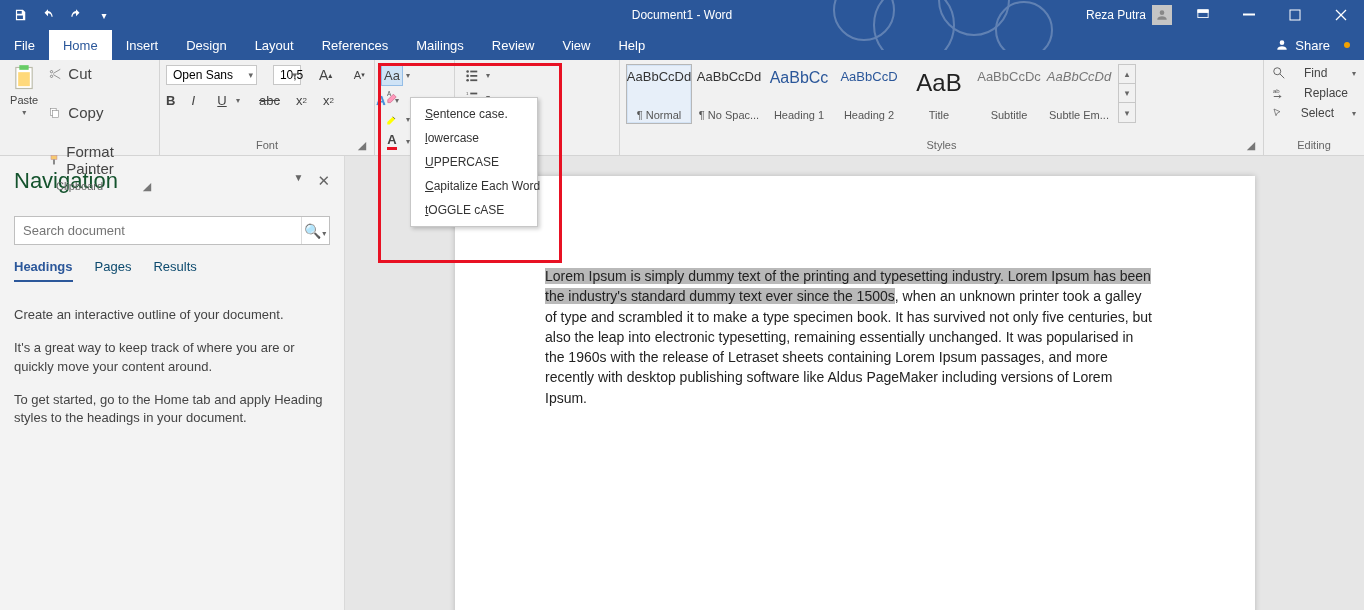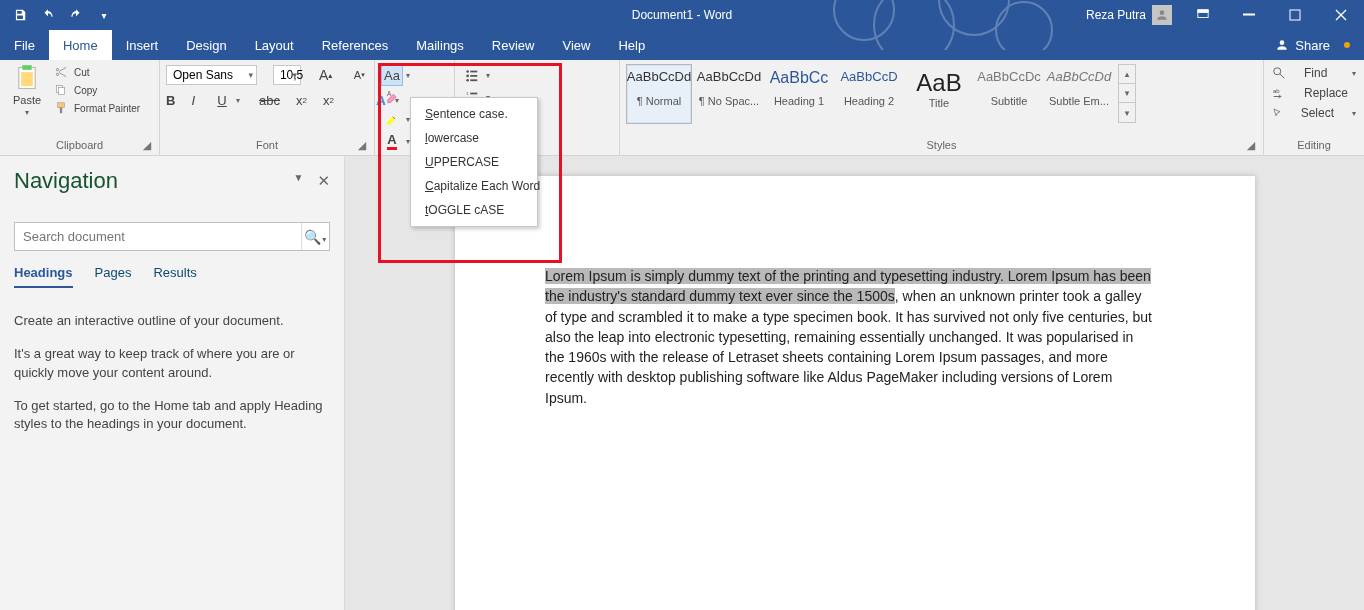--- a/index.html
+++ b/index.html
@@ -34,21 +34,21 @@
 .group { border-right: 1px solid #d4d4d4; display: flex; flex-direction: column; justify-content: space-between; padding: 4px 6px 2px; }
 .group-label { text-align: center; font-size: 11px; color: #666; padding: 2px 0; position: relative; }
 .group-label .dlaunch { position:absolute; right:0; bottom:2px; width:12px; height:12px; display:flex; align-items:center; justify-content:center; color:#777; }
 .group-body { flex: 1; display: flex; }
 
 
 .clipboard { width: 160px; }
 .clipboard .group-body { gap: 4px; }
 .paste { width: 42px; display: flex; flex-direction: column; align-items: center; font-size: 11px; color: #444; gap:2px; }
 .paste svg { width: 28px; height: 28px; }
-.clip-btns { display: flex; flex-direction: column; gap: 2px; font-size: 10px; color: #444; }
+.clip-btns { display: flex; flex-direction: column; gap: 20px; font-size: 15px; color: #444; }
 .clip-btn { display: flex; align-items: center; gap: 6px; padding: 1px 2px; cursor: pointer; }
 .clip-btn svg { width: 14px; height: 14px; }
 
 
 .font { width: 215px; }
 .font .row { display: flex; align-items: center; gap: 16px; margin-bottom: 3px; }
 .fld { border: 1px solid #c7c7c7; background: #fff; font-size: 12px; padding: 2px 18px 2px 6px; position: relative; }
 .fld .caret { position:absolute; right:3px; top:50%; transform:translateY(-50%); font-size:9px; color:#666;}
 .font-name { width: 100px; }
 .font-size { width: 28px; }
@@ -59,21 +59,21 @@
 .spl { display:flex; align-items:center; }
 .spl .dd { width:10px; font-size:8px; color:#666; text-align:center; }
 
 
 .paragraph { width: 165px; }
 .paragraph .group-body { flex-direction: column; }
 
 
 .styles { flex: 1; }
 .styles .group-body { gap: 4px; align-items:flex-start; }
-.style-item { width: 66px; height: 60px; border: 1px solid transparent; display: flex; flex-direction: column; align-items: center; justify-content: space-between; padding: 4px 2px 16px; cursor: pointer; }
+.style-item { width: 66px; height: 60px; border: 1px solid transparent; display: flex; flex-direction: column; align-items: center; justify-content: space-between; padding: 4px 2px 2px; cursor: pointer; }
 .style-item.sel { border: 1px solid #b7b7b7; background: #e7eff9; box-shadow: inset 0 0 0 1px #d3e3f5; }
 .style-prev { font-size: 13px; color: #333; }
 .style-prev.big { font-size: 24px; color:#222; }
 .style-prev.blue { color: #2b579a; }
 .style-prev.italic { font-style: italic; }
 .style-name { font-size: 11px; color: #555; white-space: nowrap; overflow: hidden; max-width: 64px; text-overflow: ellipsis; }
 .style-scroll{ width:18px; display:flex; flex-direction:column; border:1px solid #c7c7c7; margin-left:2px; }
 .style-scroll div{ height:19px; display:flex; align-items:center; justify-content:center; font-size:9px; color:#666; border-bottom:1px solid #c7c7c7;}
 .style-scroll div:last-child{border-bottom:none;}
 
@@ -83,21 +83,21 @@
 .editing .ed-btn svg { width: 14px; height: 14px; }
 
 
 .workarea { display: flex; height: calc(610px - 30px - 30px - 96px); }
 
 
 .navpane { width: 345px; background: #f3f3f3; border-right: 1px solid #d9d9d9; padding: 12px 14px; font-size: 13px; color: #444; }
 .nav-title-row { display: flex; align-items: center; justify-content: space-between; }
 .nav-title { font-size: 22px; color: #14532d; font-weight: 400; }
 .nav-ctrls { display:flex; gap:14px; color:#666; }
-.nav-search { margin-top: 28px; display: flex; border: 1px solid #bfbfbf; background: #fff; }
+.nav-search { margin-top: 22px; display: flex; border: 1px solid #bfbfbf; background: #fff; }
 .nav-search input { flex: 1; border: none; padding: 6px 8px; font-size: 13px; outline: none; background: transparent; color: #777; }
 .nav-search button { width: 28px; border: none; background: transparent; border-left: 1px solid #dcdcdc; cursor: pointer; color: #346cad; font-size:14px;}
 .nav-tabs { display: flex; gap: 22px; margin-top: 14px; font-size: 13px; }
 .nav-tab { padding-bottom: 6px; cursor: pointer; color: #0c4a6e; }
 .nav-tab.active { color: #2b579a; border-bottom: 2px solid #2b579a; font-weight:600; }
 .nav-help { margin-top: 24px; font-size: 13px; line-height: 1.45; }
 .nav-help p { margin-bottom: 14px; }
 
 
 .docarea { flex: 1; background: #e6e6e6; position: relative; overflow: hidden; }

